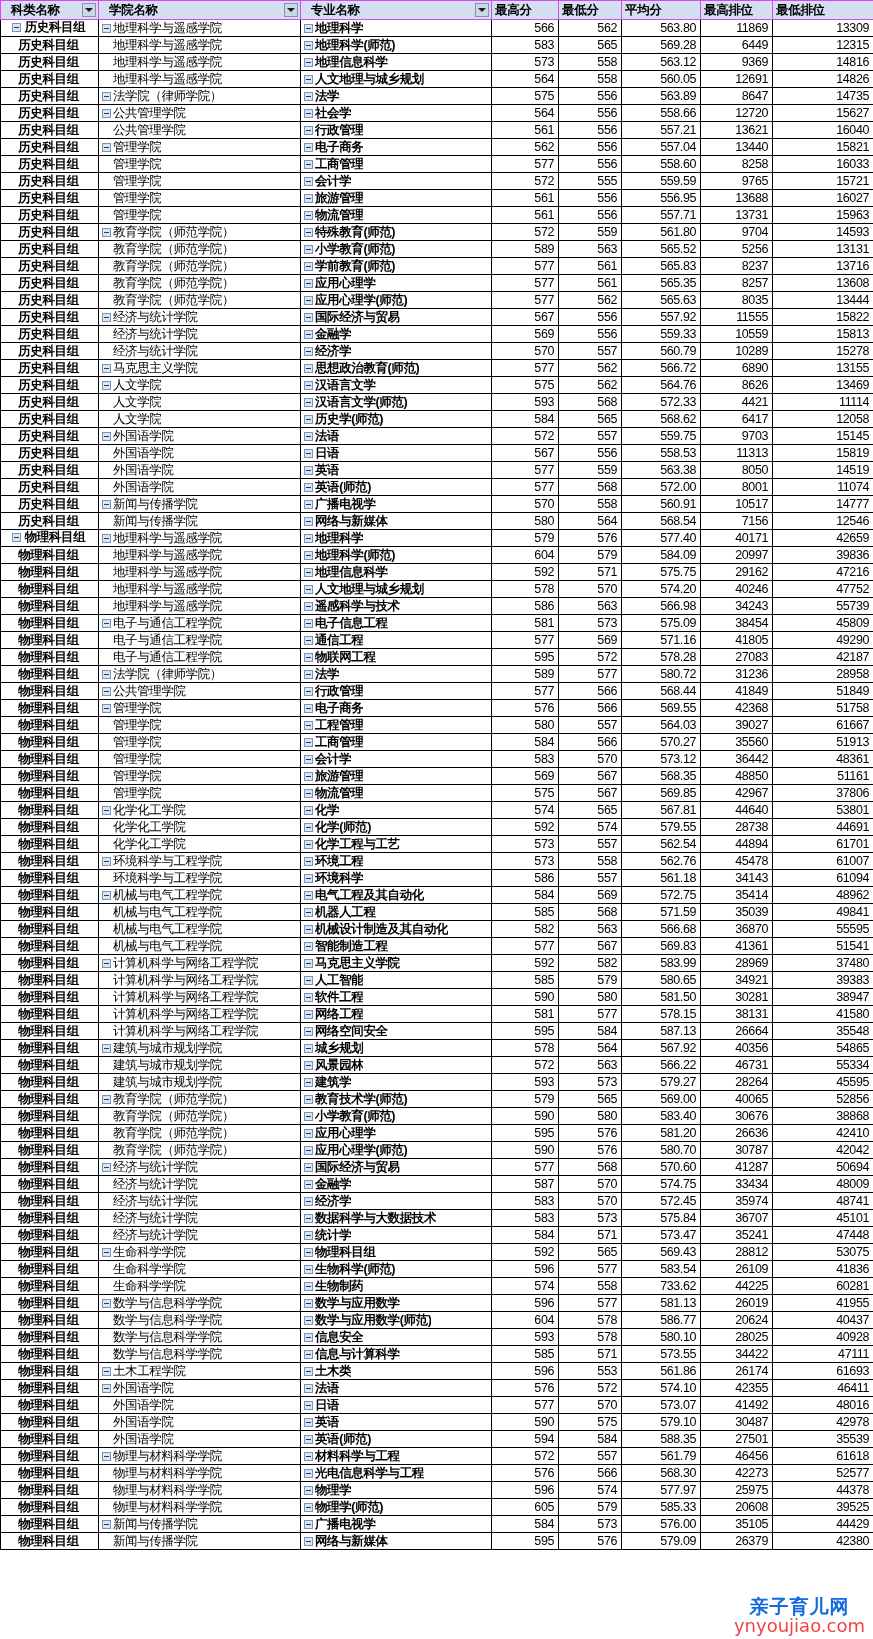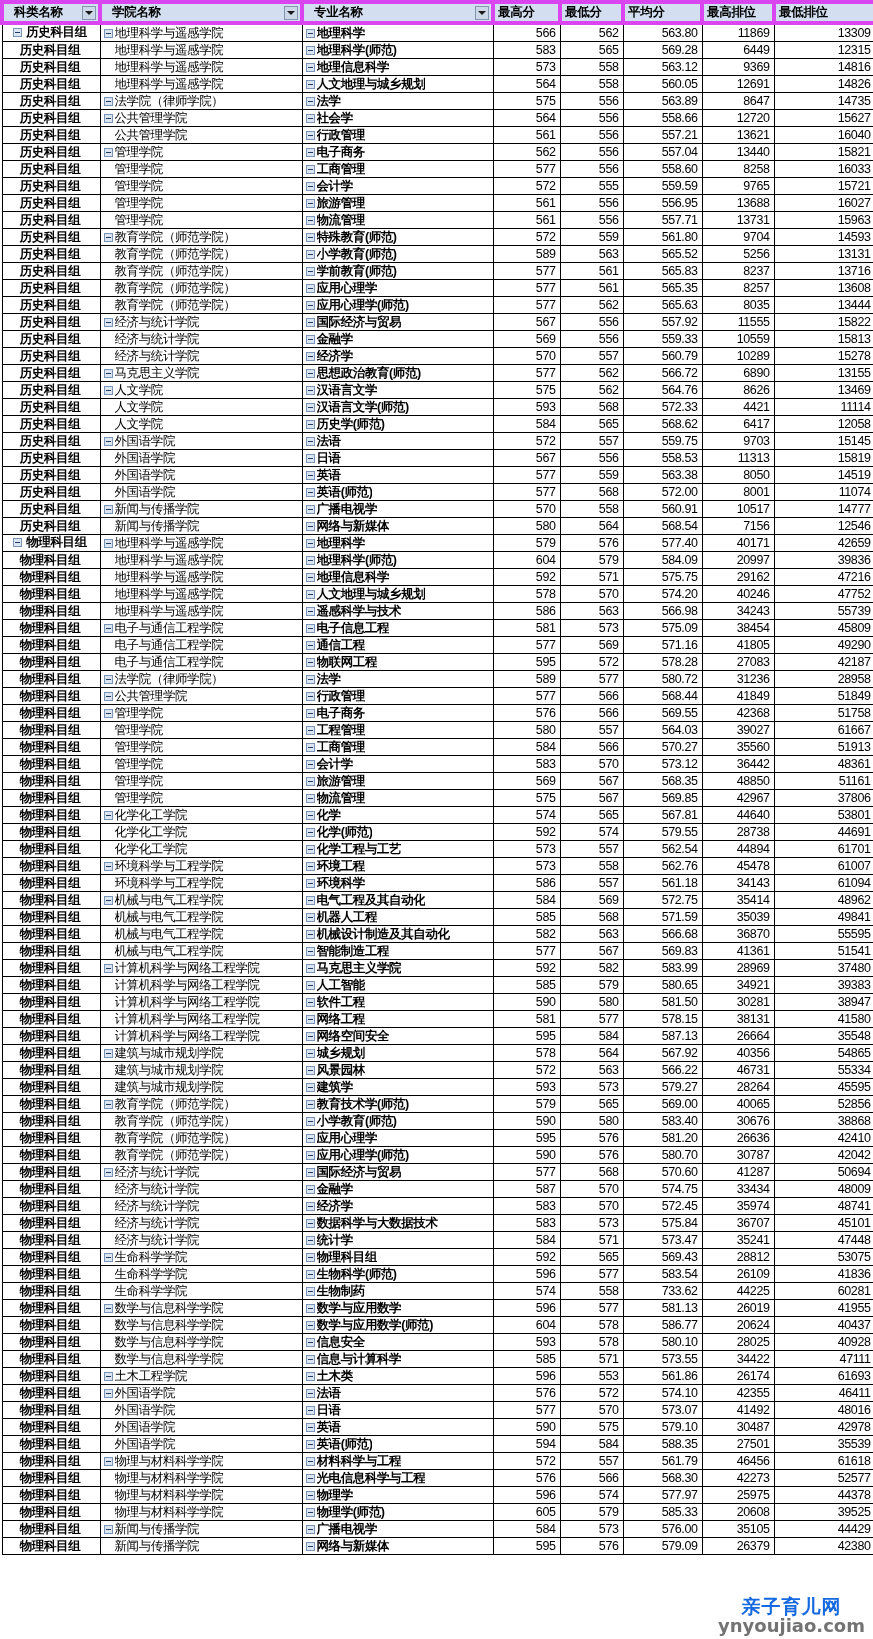--- a/index.html
+++ b/index.html
@@ -25,21 +25,21 @@
   table.grid col.c-xueyuan { width: 202px; }
   table.grid col.c-zhuanye { width: 191px; }
   table.grid col.c-max     { width: 67px; }
   table.grid col.c-min     { width: 63px; }
   table.grid col.c-avg     { width: 79px; }
   table.grid col.c-rmax    { width: 72px; }
   table.grid col.c-rmin    { width: 101px; }
 
   thead th {
     background: #d3dff0;
-    border: 4px solid #d946ef;
+    border: 1px solid #d946ef;
     height: 19px;
     padding: 0 10px;
     font-weight: bold;
     font-size: 12.5px;
     color: #000000;
     text-align: left;
     position: relative;
     white-space: nowrap;
     letter-spacing: -0.3px;
   }
@@ -121,22 +121,22 @@
   #watermark .wm1 {
     display: block;
     color: #1569e0;
     font-weight: bold;
     font-size: 19px;
     letter-spacing: 1px;
     text-shadow: 0 0 1px #ffffff;
   }
   #watermark .wm2 {
     display: block;
-    color: #737373;
-    font-weight: bold;
+    color: #ef4444;
+    font-weight: normal;
     font-size: 18px;
     letter-spacing: 0px;
     margin-top: 1px;
   }
 </style>
 </head>
 <body>
 
 <div id="sheet">
   <table class="grid">

